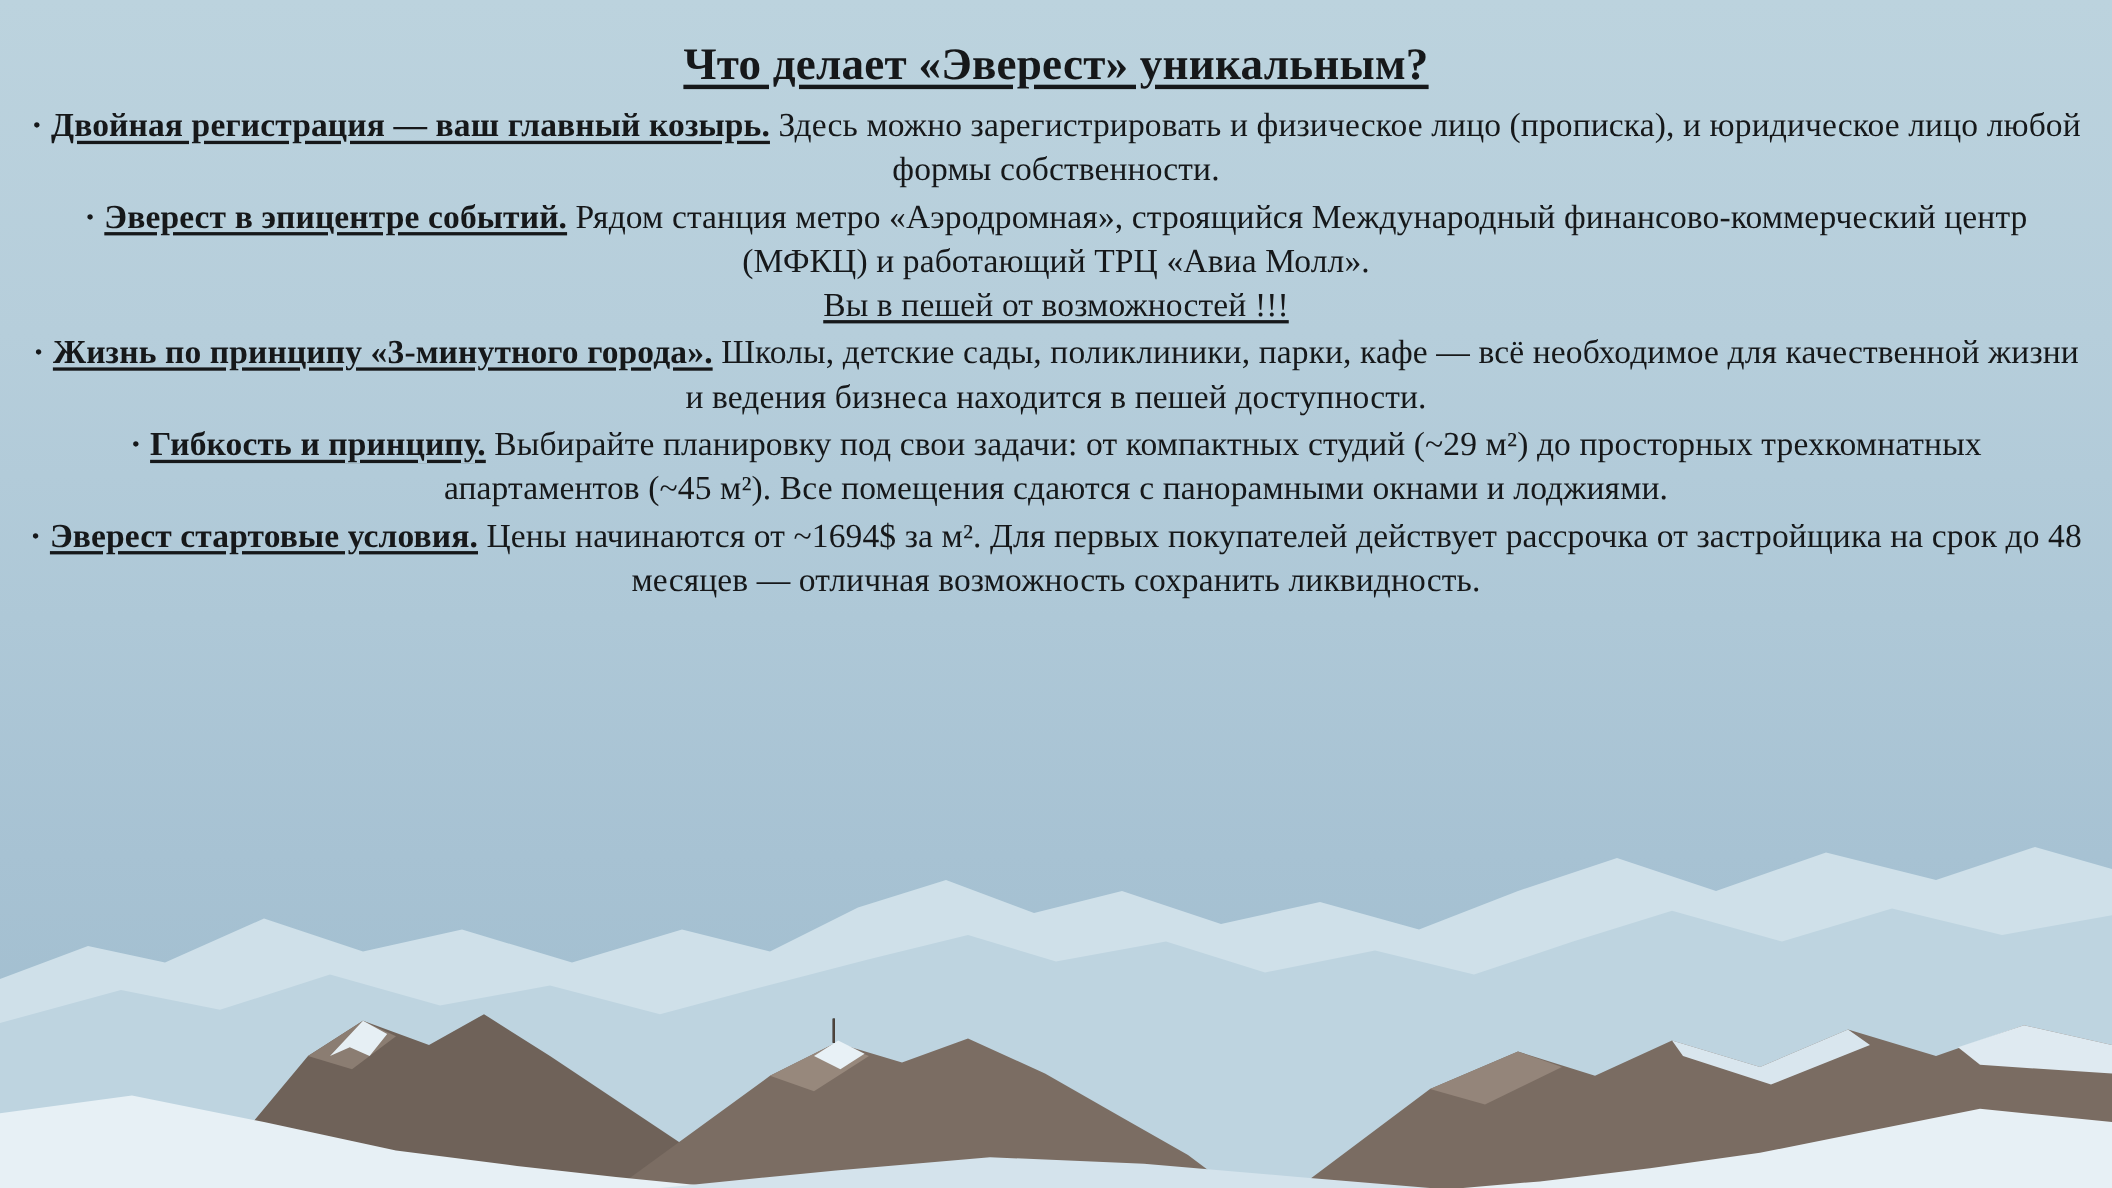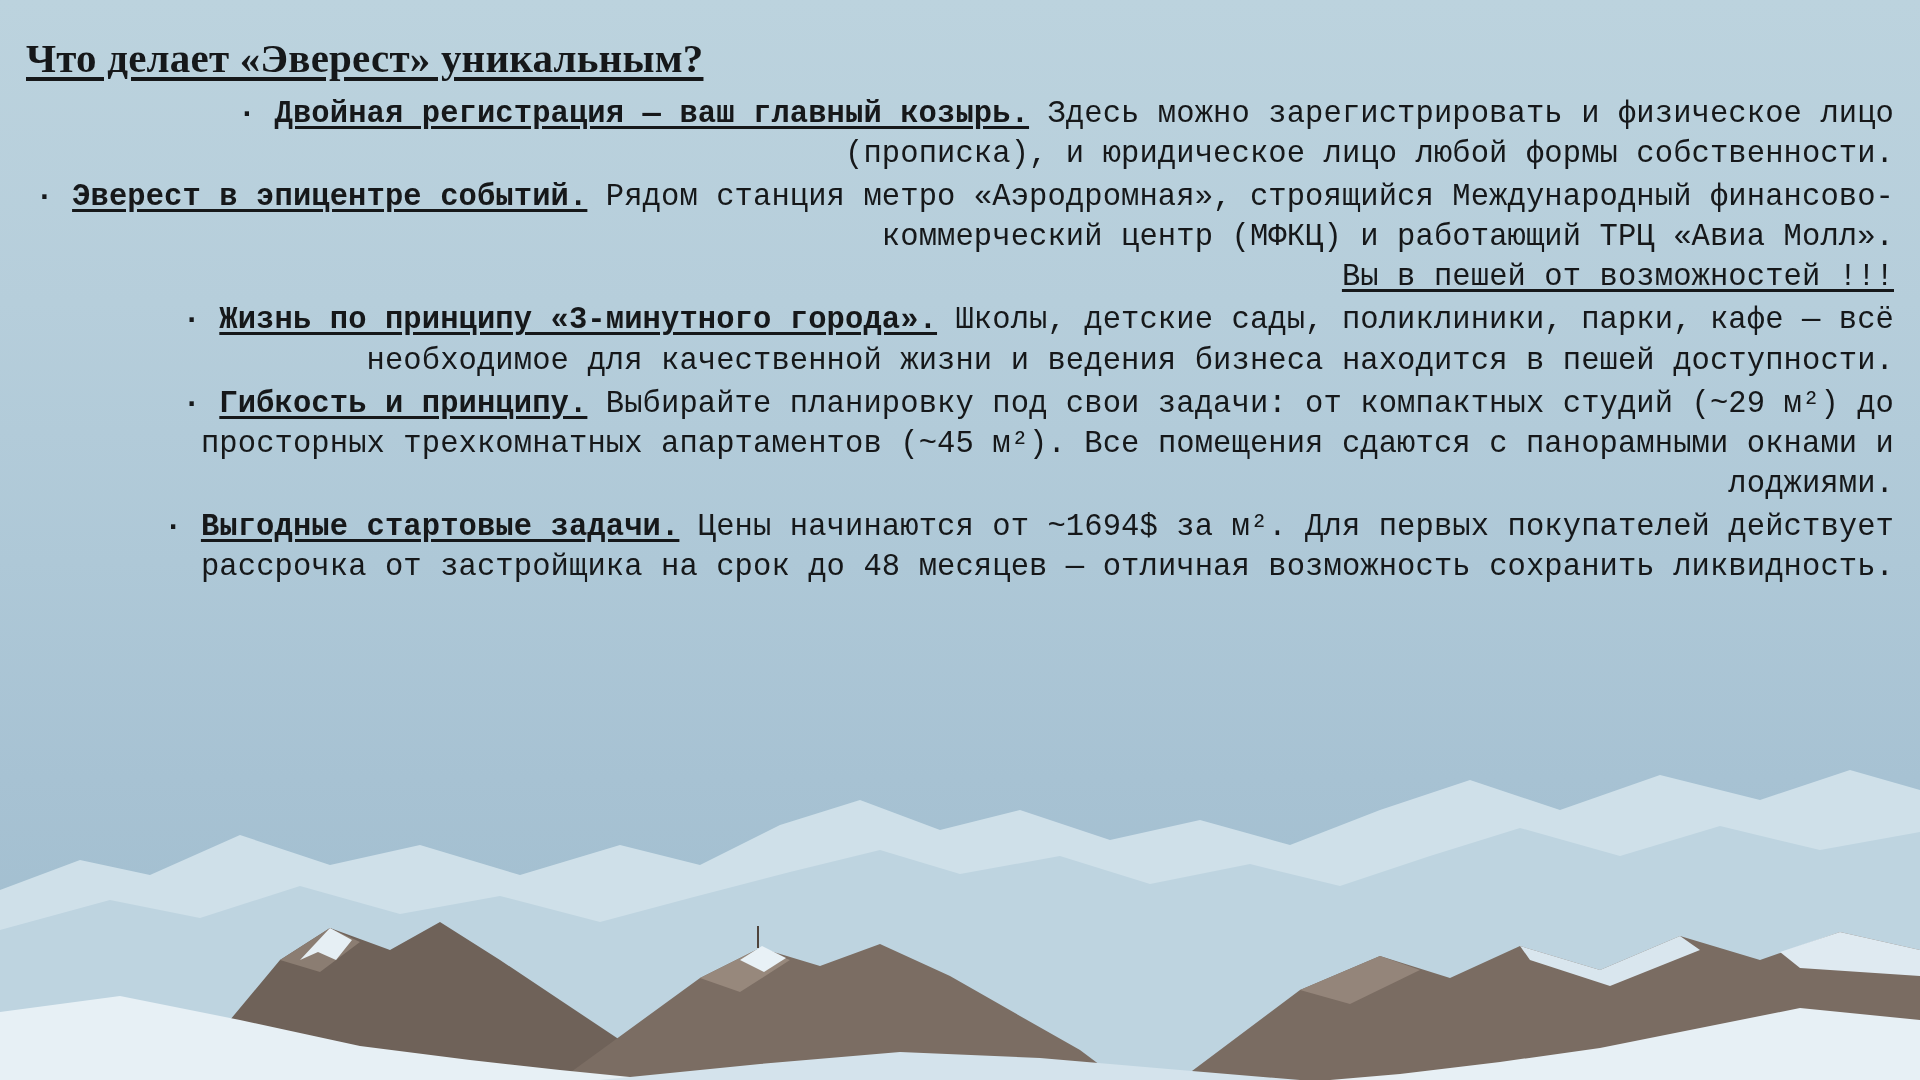--- a/index.html
+++ b/index.html
@@ -50,38 +50,37 @@
   .content {
     position: absolute;
     left: 0;
     top: 0;
     width: 1920px;
     padding: 34px 26px 0 26px;
     box-sizing: border-box;
   }
 
   .title {
-    text-align: left;
+    text-align: center;
     font-size: 41px;
     font-weight: bold;
     color: #16181a;
     text-decoration: underline;
     text-underline-offset: 5px;
     margin: 0 0 12px 0;
     letter-spacing: 0.2px;
   }
 
   .para {
     font-size: 30.5px;
     line-height: 1.315;
     color: #16181a;
     margin: 0 0 3px 0;
-    text-align: right;
+    text-align: center;
     letter-spacing: 0.1px;
-    font-family: Liberation Mono, monospace;
   }
   .para .lead {
     font-weight: bold;
     text-decoration: underline;
     text-underline-offset: 4px;
   }
   .para .bullet {
     font-weight: bold;
   }
   .underline-line {
@@ -156,18 +155,18 @@
     </p>
 
     <p class="para">
       <span class="bullet">·</span>
       <span class="lead">Гибкость и принципу.</span>
       <span>Выбирайте планировку под свои задачи: от компактных студий (~29 м²) до просторных трехкомнатных апартаментов (~45 м²). Все помещения сдаются с панорамными окнами и лоджиями.</span>
     </p>
 
     <p class="para">
       <span class="bullet">·</span>
-      <span class="lead">Выгодные стартовые задачи.</span>
+      <span class="lead">Эверест стартовые условия.</span>
       <span>Цены начинаются от ~1694$ за м². Для первых покупателей действует рассрочка от застройщика на срок до 48 месяцев — отличная возможность сохранить ликвидность.</span>
     </p>
 
   </div>
 </div>
 
 </body></html>

